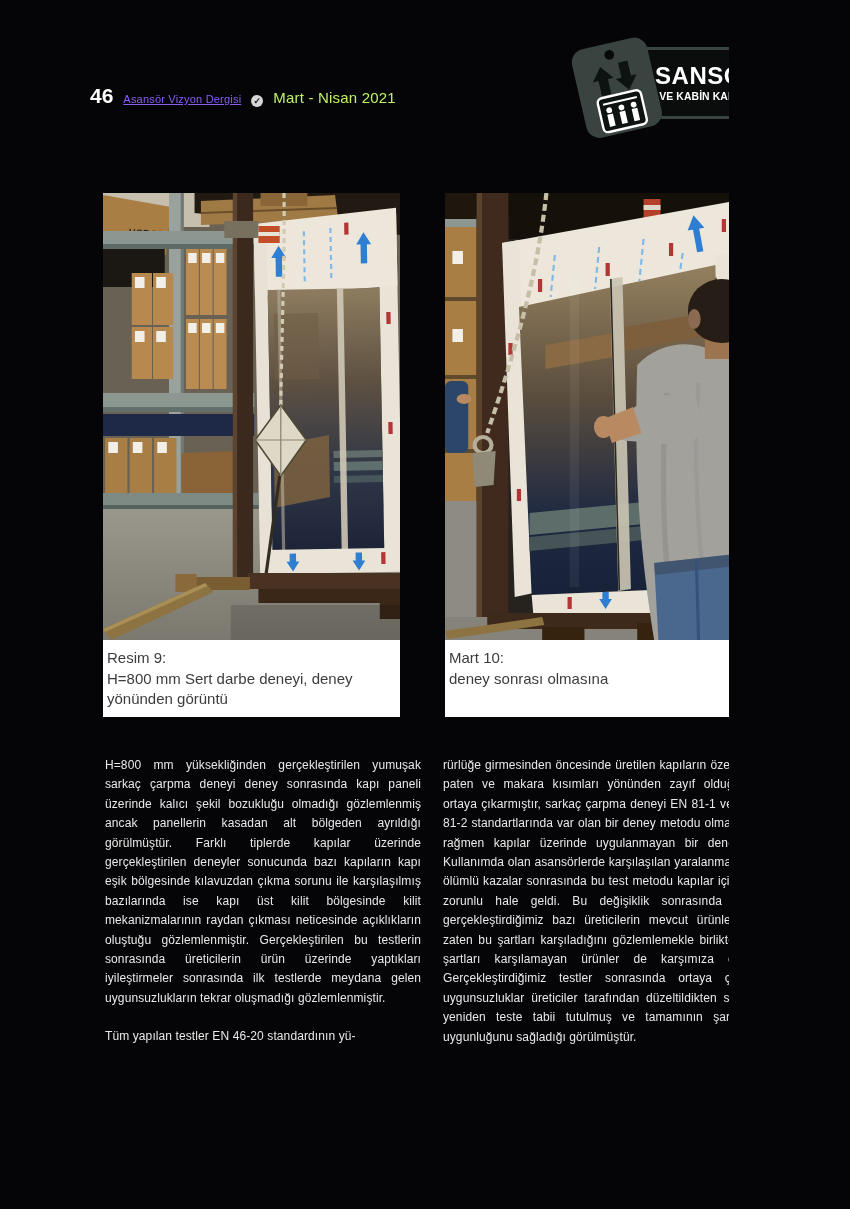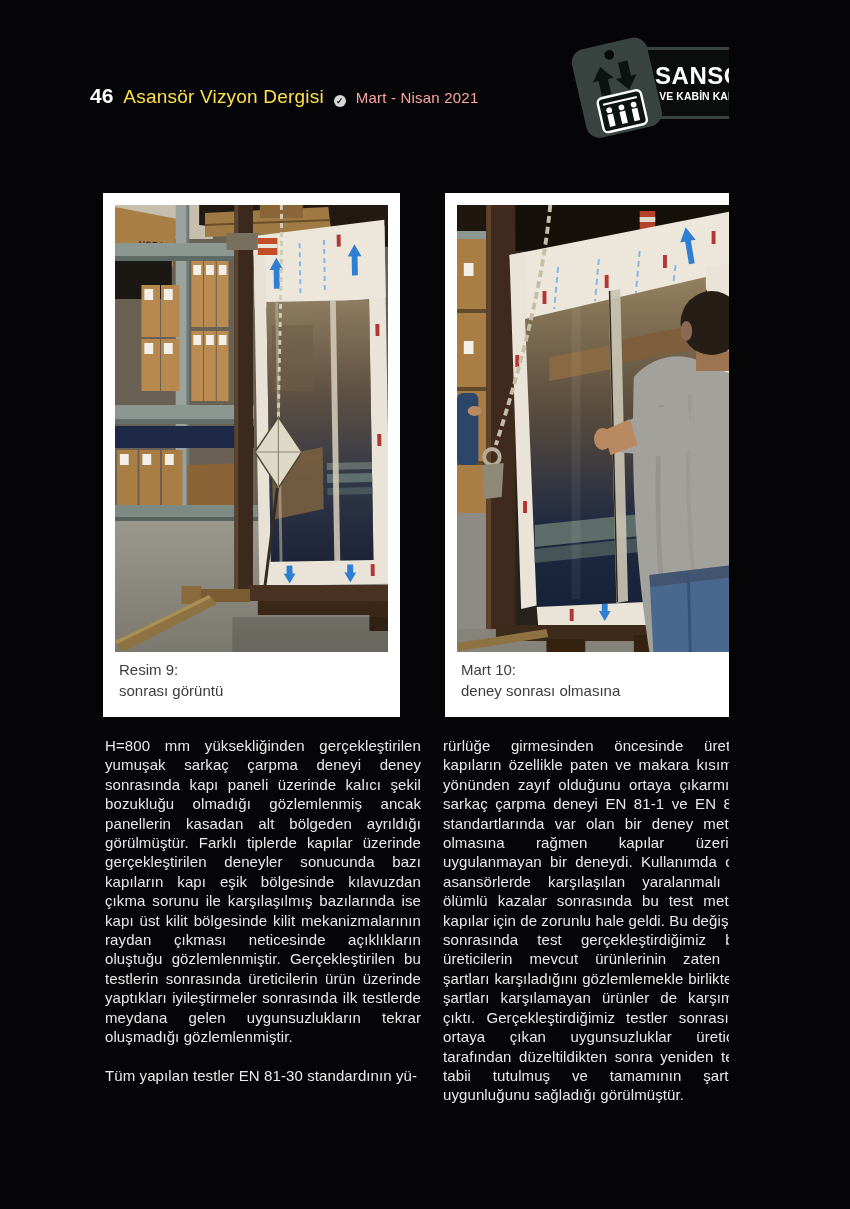--- a/index.html
+++ b/index.html
@@ -2,45 +2,45 @@
 <html lang="tr"><head>
 <meta charset="utf-8">
 <style>
   html,body{margin:0;padding:0;background:#050507;}
   .page{position:relative;width:729px;height:1209px;background:#050507;overflow:hidden;
         font-family:"Liberation Sans",sans-serif;}
 
   
   .folio{position:absolute;left:90px;top:84px;display:flex;align-items:baseline;gap:10px;}
   .folio-num{font-size:21px;font-weight:bold;color:#ffffff;}
-  .folio-mag{font-size:19px;color:#fde047;letter-spacing:.2px;}
+  .folio-mag{font-size:11px;color:#8b5cf6;letter-spacing:.2px;text-decoration:underline;}
   .mini-mark{display:inline-block;width:12px;height:12px;border-radius:50%;background:#d7d7d7;
              color:#101010;font-size:9px;line-height:12px;text-align:center;font-weight:bold;
              transform:translateY(1px);}
-  .folio-issue{font-size:15px;color:#fca5a5;letter-spacing:.2px;}
+  .folio-issue{font-size:15px;color:#bef264;letter-spacing:.2px;}
 
   
   .badge{position:absolute;left:572px;top:34px;width:192px;height:100px;}
   .badge-box{position:absolute;left:36px;top:13px;width:150px;height:72px;background:#0b0d0c;
              border:3px solid #39433f;border-radius:16px;box-sizing:border-box;
              display:flex;flex-direction:column;justify-content:center;align-items:center;
              padding-left:32px;color:#ffffff;}
   .badge-title{font-size:24px;font-weight:bold;letter-spacing:.5px;line-height:1;white-space:nowrap;}
   .badge-sub{font-size:10.4px;font-weight:bold;letter-spacing:.1px;margin-top:3px;white-space:nowrap;}
   .badge-tag{position:absolute;left:-2px;top:-3px;width:92px;height:106px;transform:rotate(-13deg);}
 
   
-  .fig{position:absolute;top:193px;background:#ffffff;box-sizing:border-box;padding:12px;margin:0;}
+  .fig{position:absolute;top:193px;background:#ffffff;box-sizing:border-box;padding:0;margin:0;}
   #fig1{left:103px;width:297px;height:524px;}
   #fig2{left:445px;width:300px;height:524px;}
   .fig svg.photo{display:block;width:100%;height:447px;}
   .figcap{padding:8px 4px 0;font-size:15px;line-height:20.5px;color:#3c3c3c;}
 
   
-  .col{position:absolute;top:736px;color:#e9e9e9;font-size:15px;line-height:19.4px;
+  .col{position:absolute;top:756px;color:#e9e9e9;font-size:12px;line-height:19.4px;
        text-align:justify;letter-spacing:.1px;}
   #colL{left:105px;width:316px;}
   #colR{left:443px;width:311px;}
   .col p{margin:0;}
   .col p + p{margin-top:19px;}
 </style>
 </head>
 <body>
 
 <div class="page">
@@ -197,21 +197,22 @@
       <rect x="146" y="396" width="133" height="14" fill="#3a2718"></rect>
       <rect x="78" y="384" width="60" height="13" fill="#7a5c33"></rect>
       <rect x="68" y="381" width="20" height="18" fill="#8a6a3c"></rect>
       <polygon points="0,436 96,390 104,399 8,447" fill="#8d7342"></polygon>
       <polygon points="0,436 96,390 98,393 2,439" fill="#a98e55"></polygon>
       <rect x="260" y="396" width="19" height="30" fill="#3a2718"></rect>
       <rect x="120" y="412" width="159" height="35" fill="#000000" opacity="0.15"></rect>
     </svg>
     <figcaption class="figcap">
       <div>Resim 9:</div>
-      <div>sonrası görüntü</div>
+      <div>H=800 mm Sert darbe deneyi, deney</div>
+      <div>yönünden görüntü</div>
     </figcaption>
   </figure>
 
   <figure class="fig" id="fig2">
     <svg class="photo" viewBox="0 0 284 447" preserveAspectRatio="none">
       <defs>
         <linearGradient id="m2" x1="0" y1="0" x2="0" y2="1">
           <stop offset="0" stop-color="#94805f"></stop>
             <stop offset="0.4" stop-color="#5a4d3d"></stop>
           <stop offset="0.75" stop-color="#202a42"></stop>
@@ -301,19 +302,19 @@
       <path d="M238,368 L240,447" stroke="#36527a" stroke-width="3"></path>
     </svg>
     <figcaption class="figcap">
       <div>Mart 10:</div>
       <div>deney sonrası olmasına</div>
     </figcaption>
   </figure>
 
   <div class="col" id="colL">
     <p>H=800 mm yüksekliğinden gerçekleştirilen yumuşak sarkaç çarpma deneyi deney sonrasında kapı paneli üzerinde kalıcı şekil bozukluğu olmadığı gözlemlenmiş ancak panellerin kasadan alt bölgeden ayrıldığı görülmüştür. Farklı tiplerde kapılar üzerinde gerçekleştirilen deneyler sonucunda bazı kapıların kapı eşik bölgesinde kılavuzdan çıkma sorunu ile karşılaşılmış bazılarında ise kapı üst kilit bölgesinde kilit mekanizmalarının raydan çıkması neticesinde açıklıkların oluştuğu gözlemlenmiştir. Gerçekleştirilen bu testlerin sonrasında üreticilerin ürün üzerinde yaptıkları iyileştirmeler sonrasında ilk testlerde meydana gelen uygunsuzlukların tekrar oluşmadığı gözlemlenmiştir.</p>
-    <p>Tüm yapılan testler EN 81-30 standardının yü-</p>
+    <p>Tüm yapılan testler EN 46-20 standardının yü-</p>
   </div>
   <div class="col" id="colR">
     <p>rürlüğe girmesinden öncesinde üretilen kapıların özellikle paten ve makara kısımları yönünden zayıf olduğunu ortaya çıkarmıştır, sarkaç çarpma deneyi EN 81-1 ve EN 81-2 standartlarında var olan bir deney metodu olmasına rağmen kapılar üzerinde uygulanmayan bir deneydi. Kullanımda olan asansörlerde karşılaşılan yaralanmalı ve ölümlü kazalar sonrasında bu test metodu kapılar için de zorunlu hale geldi. Bu değişiklik sonrasında test gerçekleştirdiğimiz bazı üreticilerin mevcut ürünlerinin zaten bu şartları karşıladığını gözlemlemekle birlikte bu şartları karşılamayan ürünler de karşımıza çıktı. Gerçekleştirdiğimiz testler sonrasında ortaya çıkan uygunsuzluklar üreticiler tarafından düzeltildikten sonra yeniden teste tabii tutulmuş ve tamamının şartlara uygunluğunu sağladığı görülmüştür.</p>
   </div>
 
 </div>
 
 </body></html>

